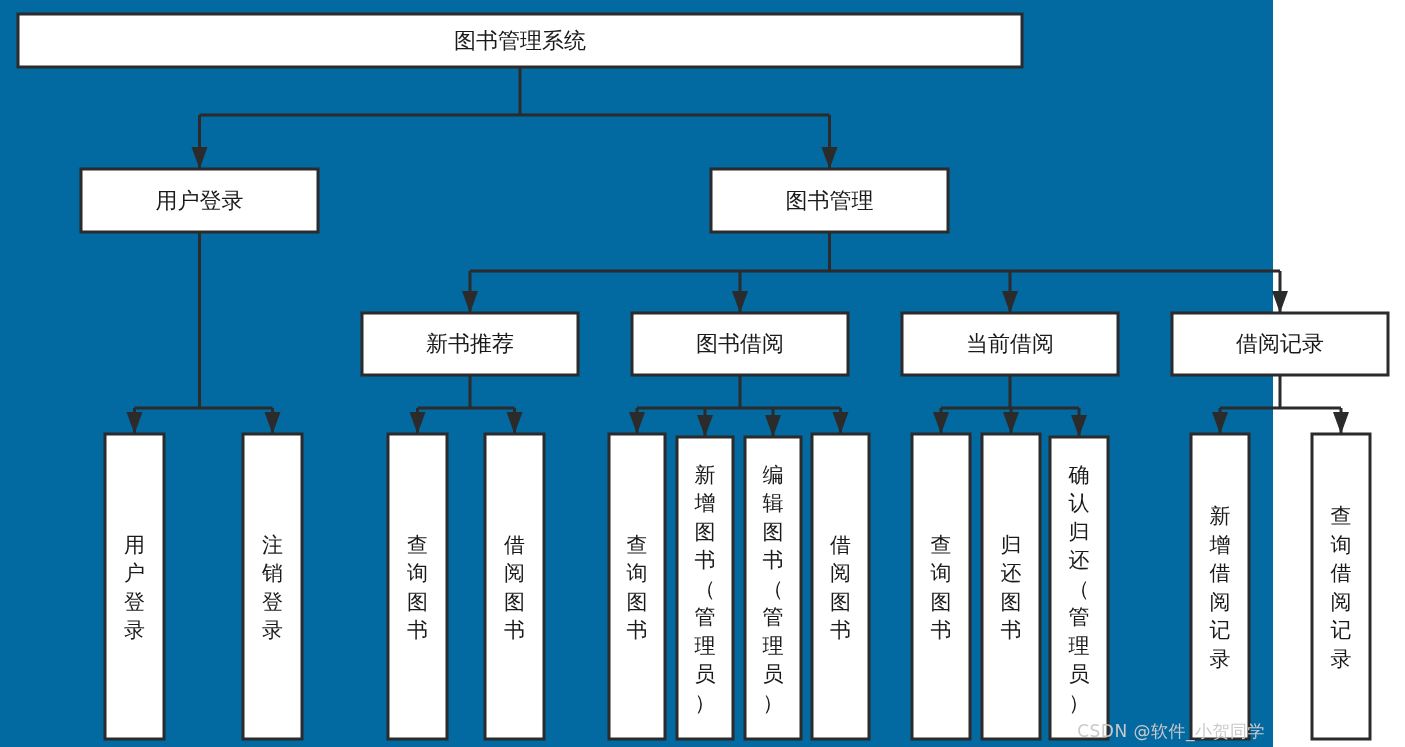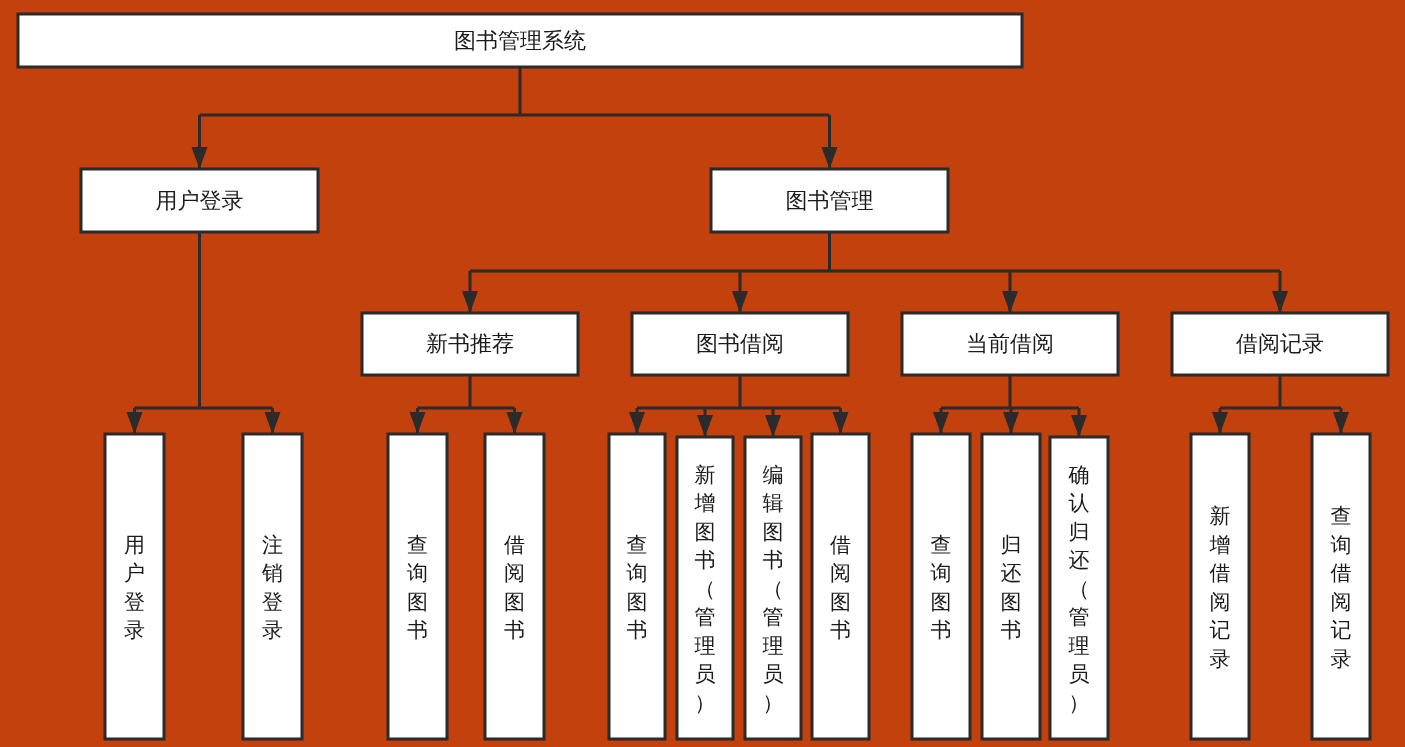--- a/index.html
+++ b/index.html
@@ -1,18 +1,18 @@
 <!DOCTYPE html>
 <html><head>
 <meta charset="utf-8">
 <style>
   html,body{margin:0;padding:0;background:#ffffff;}
   body{width:1405px;height:747px;overflow:hidden;
        font-family:"DejaVu Sans","Liberation Sans",sans-serif;}
-  #diagram-root{position:relative;width:1405px;height:747px;background:#c2410c;}
+  #diagram-root{position:relative;width:1273px;height:747px;background:#0369a1;}
   svg#tree{position:absolute;left:0;top:0;width:1405px;height:747px;}
   .node-box{fill:#ffffff;stroke:#2b2b2b;stroke-width:3;}
   .edge{stroke:#2b2b2b;stroke-width:3;fill:none;}
   .arrow-head{fill:#2b2b2b;stroke:none;}
   .node-label{fill:#1a1a1a;font-family:"DejaVu Sans","Liberation Sans",sans-serif;
               font-size:22px;text-anchor:middle;dominant-baseline:middle;}
   .vlabel{fill:#1a1a1a;font-family:"DejaVu Sans","Liberation Sans",sans-serif;
           font-size:21px;text-anchor:middle;}
   .watermark{position:absolute;right:8px;bottom:4px;color:#c9c9c9;font-size:17px;
              letter-spacing:.5px;font-family:"DejaVu Sans","Liberation Sans",sans-serif;
@@ -153,13 +153,14 @@
         <g>
           <rect x="1191" y="434" width="58" height="305" class="node-box"></rect>
           <text x="1220" class="vlabel"><tspan x="1220" y="523.23">新</tspan><tspan x="1220" y="551.73">增</tspan><tspan x="1220" y="580.23">借</tspan><tspan x="1220" y="608.73">阅</tspan><tspan x="1220" y="637.23">记</tspan><tspan x="1220" y="665.73">录</tspan></text>
         </g>
         <g>
           <rect x="1312" y="434" width="58" height="305" class="node-box"></rect>
           <text x="1341" class="vlabel"><tspan x="1341" y="523.23">查</tspan><tspan x="1341" y="551.73">询</tspan><tspan x="1341" y="580.23">借</tspan><tspan x="1341" y="608.73">阅</tspan><tspan x="1341" y="637.23">记</tspan><tspan x="1341" y="665.73">录</tspan></text>
         </g>
       </g>
   </svg>
+  <div class="watermark">CSDN @软件_小贺同学</div>
 </div>
 
 </body></html>

